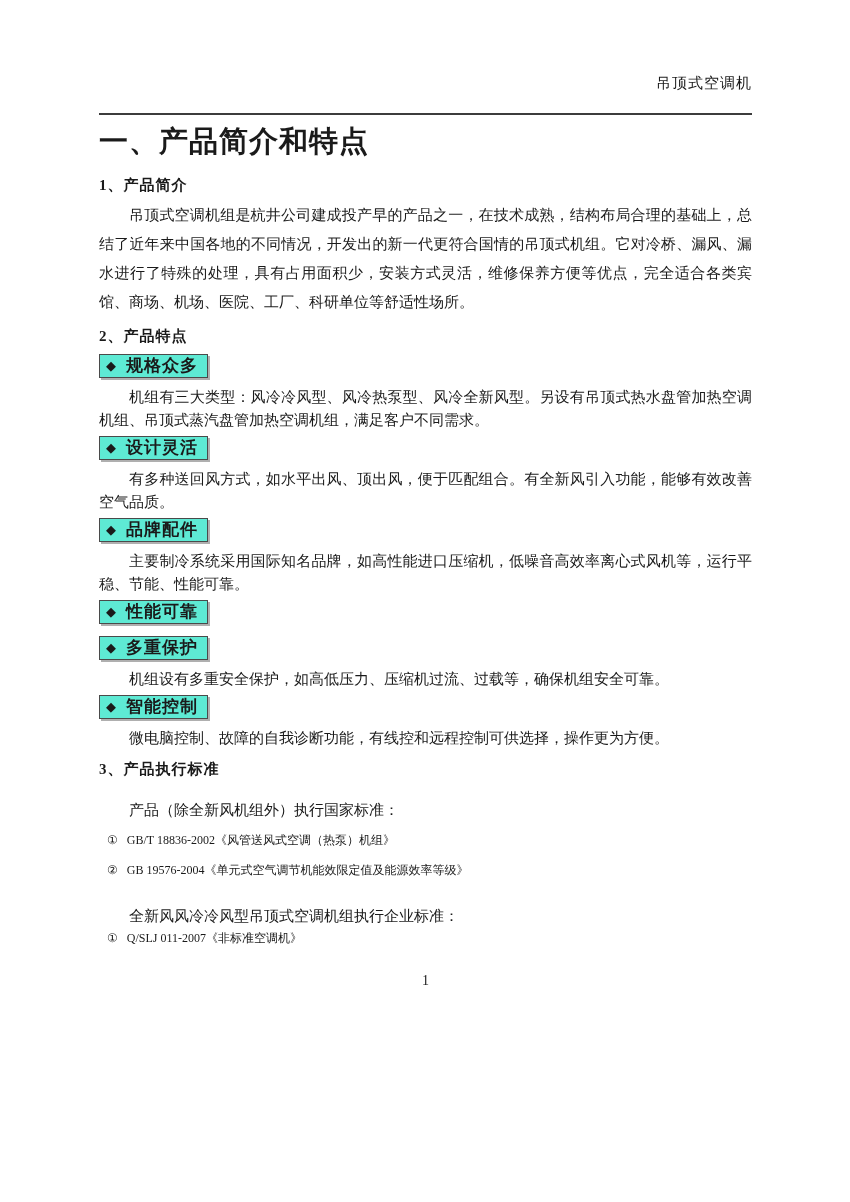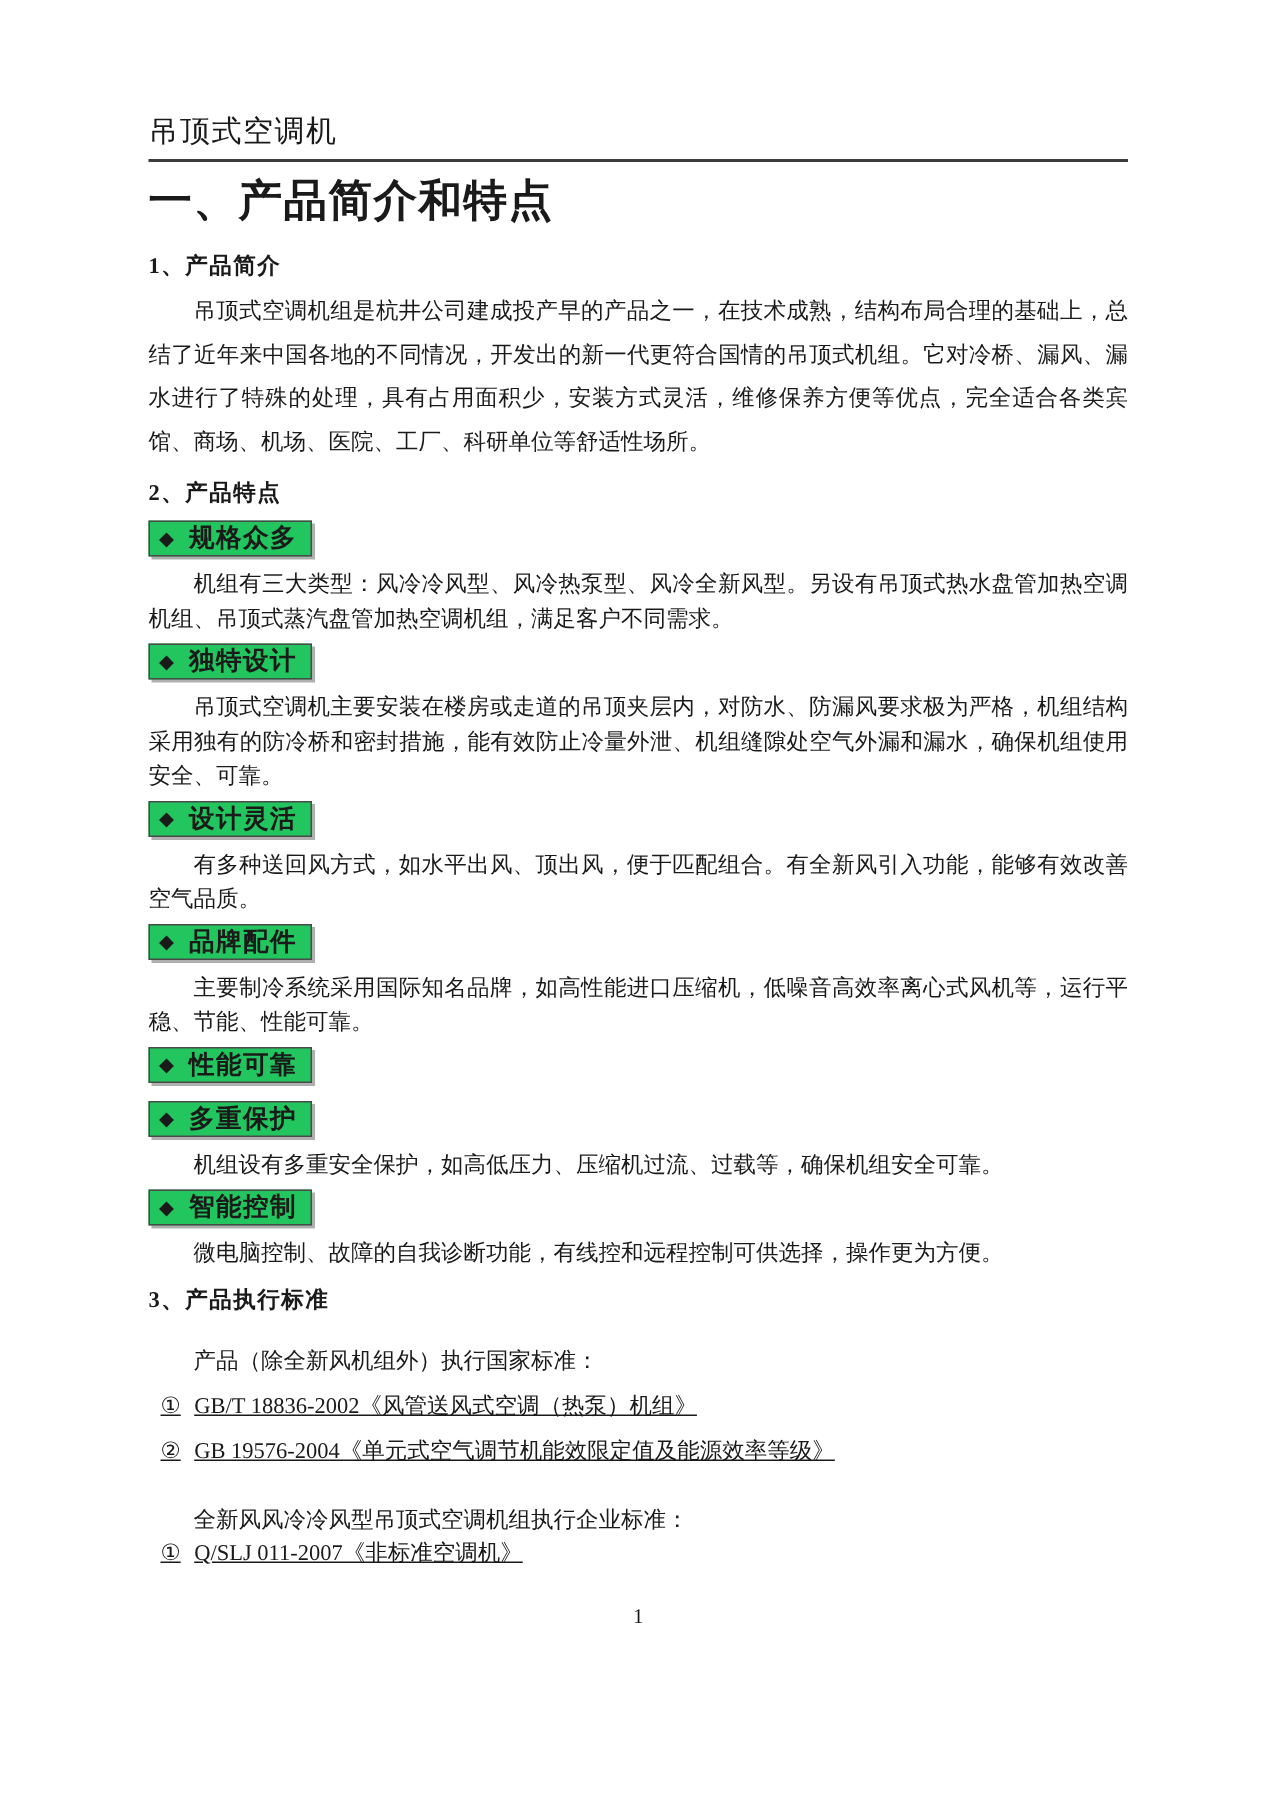--- a/index.html
+++ b/index.html
@@ -10,24 +10,24 @@
     overflow:hidden;
     position:relative;
   }
   .page{
     padding:74px 98px 0 99px;
     box-sizing:border-box;
     width:850px;
   }
   
   .doc-header{
-    text-align:left;
-    font-size:20px;
+    text-align:right;
+    font-size:15px;
     letter-spacing:1px;
-    padding-bottom:5px;
+    padding-bottom:20px;
     border-bottom:2px solid #3c3c3c;
   }
   
   h1.title{
     font-size:29px;
     font-weight:bold;
     margin:11px 0 16px 0;
     line-height:30px;
     letter-spacing:1px;
   }
@@ -45,21 +45,21 @@
     margin:2px 0 0 0;
     text-align:justify;
     text-indent:2em;
   }
   
   .feature{margin:0;}
   .feature-box{
     display:inline-block;
     margin:4px 0 8px 0;
     padding:1px 9px 1px 6px;
-    background:#22c55e;
+    background:#5eead4;
     border:1px solid #4a4a4a;
     box-shadow:2px 2px 0 rgba(110,110,110,.55);
     font-size:17px;
     font-weight:bold;
     line-height:19px;
     letter-spacing:1px;
   }
   .feature-box .diamond{
     font-size:13px;
     margin-right:9px;
@@ -75,25 +75,24 @@
   
   .std-heading{margin-top:21px;}
   p.std-intro{
     font-size:15px;
     line-height:22px;
     margin:16px 0 0 0;
     text-indent:2em;
   }
   p.std-intro.tight{margin-top:24px;}
   .std-item{
-    font-size:15px;
+    font-size:12px;
     line-height:22px;
     margin:8px 0 0 0;
     padding-left:8px;
-    text-decoration:underline;
   }
   .std-item.tight{margin-top:0;}
   .std-item .circ-num{margin-right:9px;}
   
   .page-footer{
     text-align:center;
     font-size:14px;
     margin-top:24px;
   }
 </style>
@@ -114,26 +113,20 @@
   <h2 class="sub">2、产品特点</h2>
 
   <div>
   <div class="feature">
     <div class="feature-box">
       <span class="diamond f-bullet">◆</span><span class="f-label">规格众多</span>
     </div>
     <p class="feature-body f-body">机组有三大类型：风冷冷风型、风冷热泵型、风冷全新风型。另设有吊顶式热水盘管加热空调机组、吊顶式蒸汽盘管加热空调机组，满足客户不同需求。</p>
   </div>
 
-  <div class="feature">
-    <div class="feature-box">
-      <span class="diamond f-bullet">◆</span><span class="f-label">独特设计</span>
-    </div>
-    <p class="feature-body f-body">吊顶式空调机主要安装在楼房或走道的吊顶夹层内，对防水、防漏风要求极为严格，机组结构采用独有的防冷桥和密封措施，能有效防止冷量外泄、机组缝隙处空气外漏和漏水，确保机组使用安全、可靠。</p>
-  </div>
 
   <div class="feature">
     <div class="feature-box">
       <span class="diamond f-bullet">◆</span><span class="f-label">设计灵活</span>
     </div>
     <p class="feature-body f-body">有多种送回风方式，如水平出风、顶出风，便于匹配组合。有全新风引入功能，能够有效改善空气品质。</p>
   </div>
 
 
   <div class="feature">

